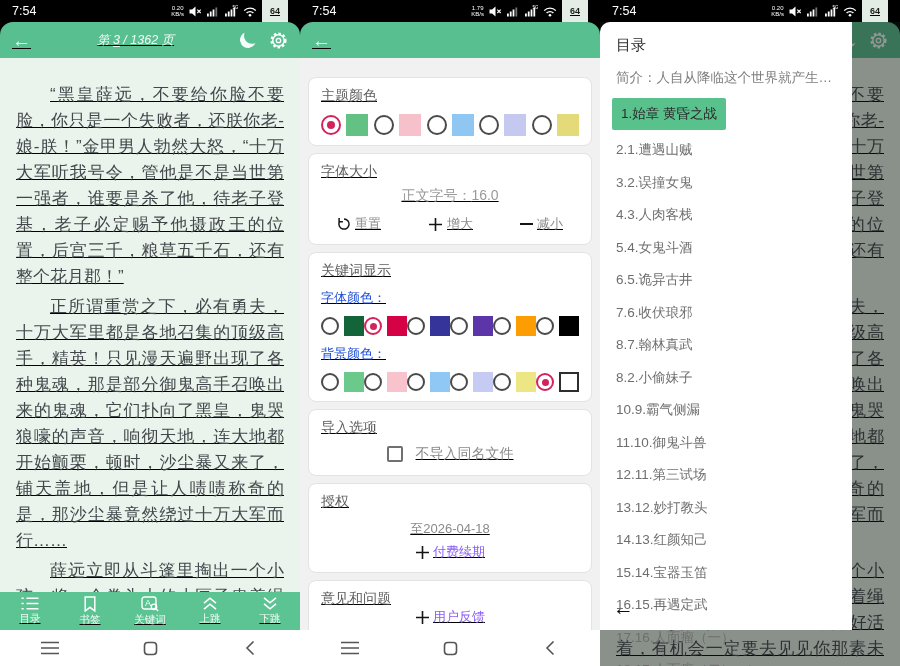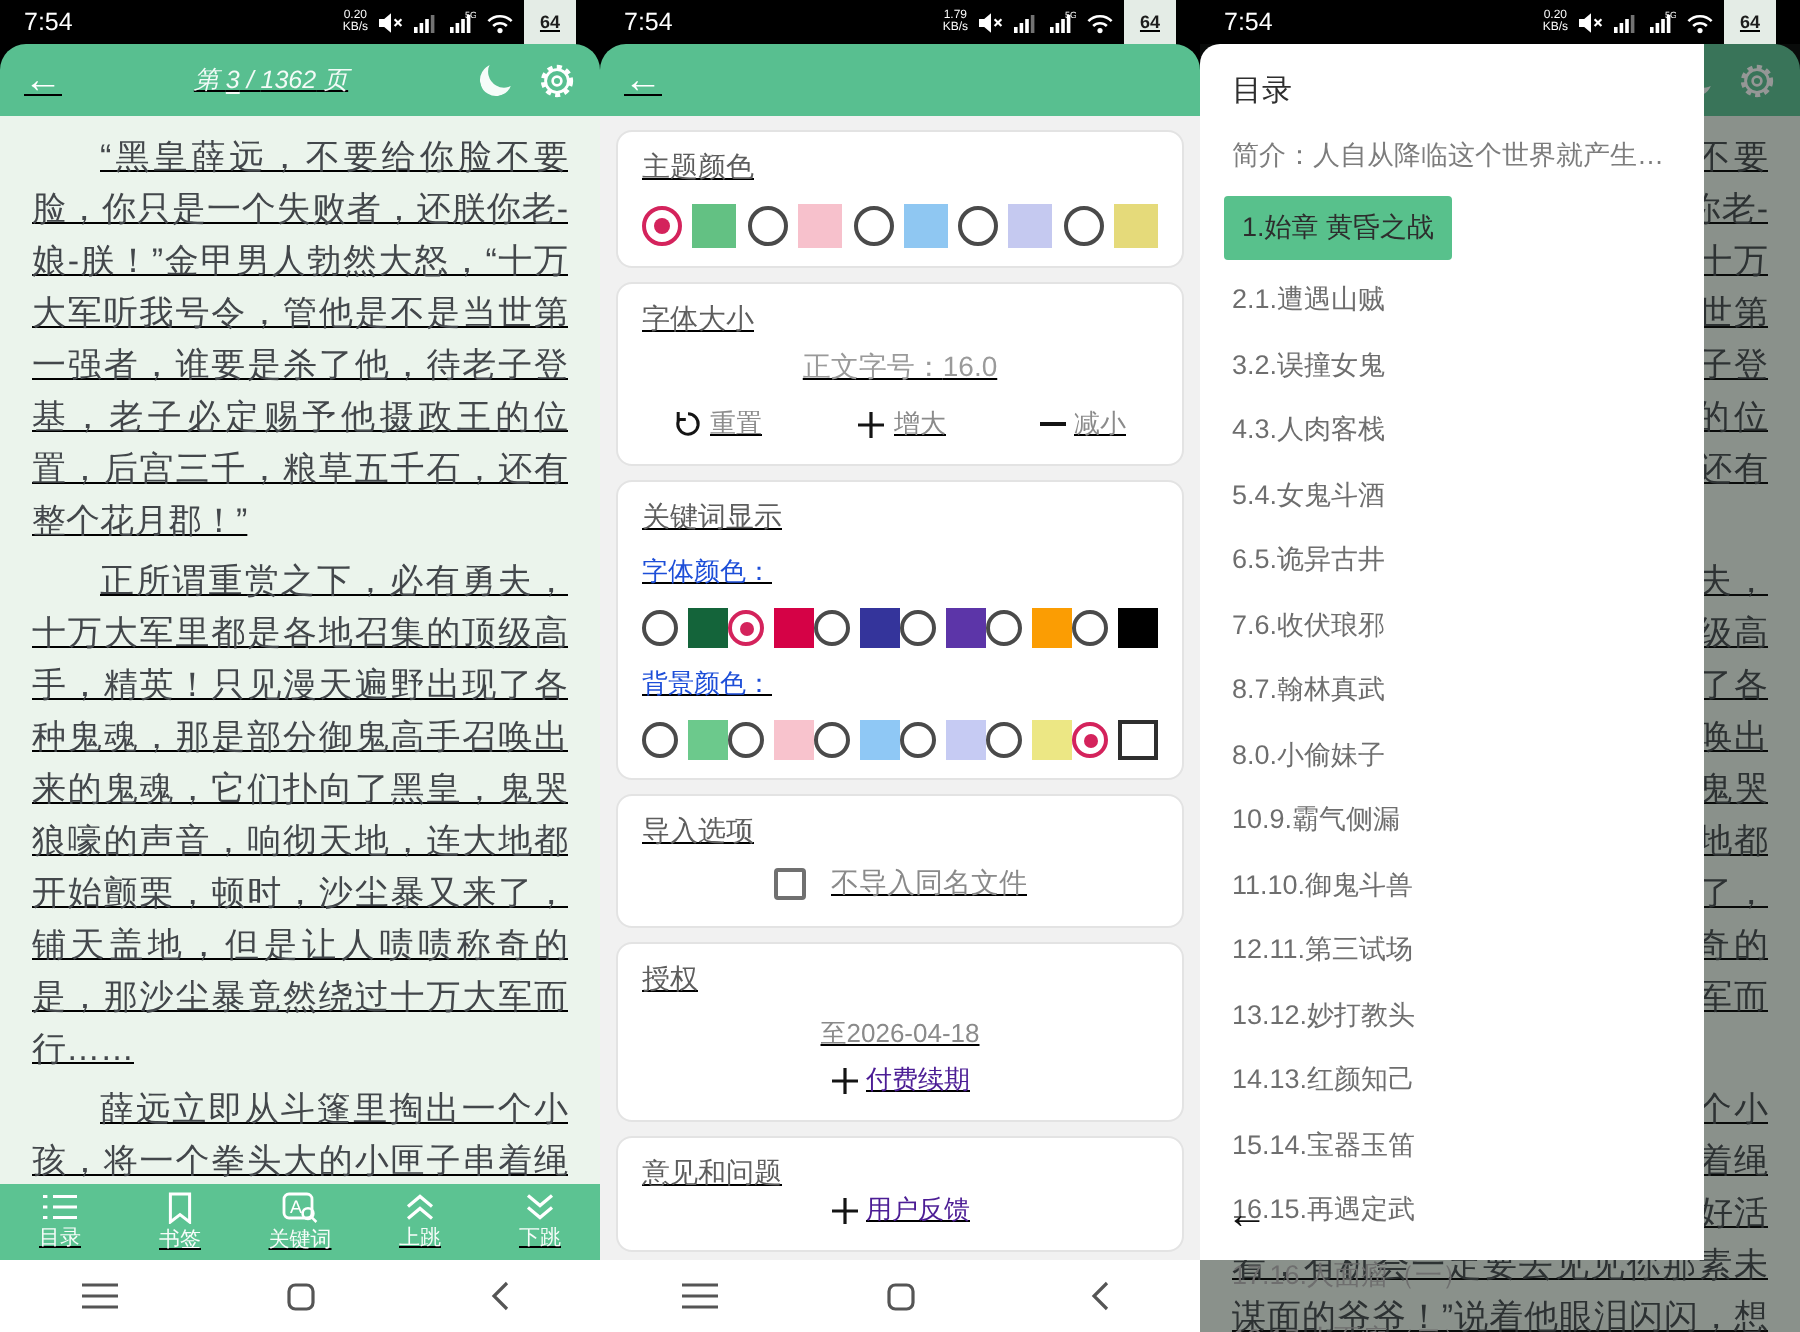--- a/index.html
+++ b/index.html
@@ -17,55 +17,55 @@
 
   
   .reader-header{height:36px;background:#58bf90;border-radius:13px 13px 0 0;display:flex;align-items:center;padding:0 12px;color:#fff;flex:0 0 auto;}
   .back-arrow{font-size:19px;font-weight:bold;color:#fff;line-height:1;}
   .page-indicator{flex:1;text-align:center;font-style:italic;font-size:12.5px;color:rgba(255,255,255,.93);}
   .page-indicator u{text-underline-offset:2px;}
   .hdr-icons{display:flex;align-items:center;gap:13px;}
   .moon{width:16px;height:16px;border-radius:50%;box-shadow:inset 5px -3px 0 0 rgba(255,255,255,.95);transform:rotate(-15deg);}
 
   
-  .reader-body{flex:1 1 auto;background:#ebf4ec;padding:8px 16px 0;color:#43474b;font-size:17px;line-height:26px;text-align:justify;overflow:hidden;}
+  .reader-body{flex:1 1 auto;background:#ebf4ec;padding:24px 16px 0;color:#43474b;font-size:17px;line-height:26px;text-align:justify;overflow:hidden;}
   .reader-body p{margin:0 0 4px;text-indent:2em;}
 
   
   .reader-toolbar{height:38px;background:#5cc392;display:flex;color:#fff;flex:0 0 auto;}
   .tb-item{flex:1;display:flex;flex-direction:column;align-items:center;justify-content:center;gap:1px;}
   .tb-item span{font-size:10.5px;color:rgba(255,255,255,.95);}
 
   
   .nav-bar{height:36px;background:#fff;display:flex;flex:0 0 auto;}
   .nav-i{flex:1;display:flex;align-items:center;justify-content:center;}
 
   
-  .settings-body{flex:1 1 auto;background:#f1f1f1;padding:7px 8px 0;overflow:hidden;}
+  .settings-body{flex:1 1 auto;background:#f1f1f1;padding:19px 8px 0;overflow:hidden;}
   .card{background:#fff;border:1px solid #e3e3e3;border-radius:8px;padding:9px 12px;margin-bottom:7px;}
   .card-title{color:#5e5e5e;font-size:14px;}
   .swatch-row{display:flex;justify-content:space-between;align-items:center;margin-top:9px;}
   .pair{display:flex;align-items:center;gap:5px;}
   .radio{width:20px;height:20px;border:2px solid #4a4a4a;border-radius:50%;box-sizing:border-box;position:relative;}
   .radio.selected{border-color:#d4235c;}
   .radio.selected::after{content:"";position:absolute;inset:4px;background:#d4235c;border-radius:50%;}
   .swatch{width:22px;height:22px;}
   .swatch.outlined{border:2px solid #2e2e2e;box-sizing:border-box;}
   .swatch-row.sm .radio{width:18px;height:18px;}
   .swatch-row.sm .radio.selected::after{inset:3.5px;}
   .swatch-row.sm .swatch{width:20px;height:20px;}
   .sub-label{color:#1d4ed8;font-size:13px;margin-top:9px;}
   .size-line{text-align:center;color:#9a9a9a;font-size:14px;margin:6px 0 10px;}
   .fs-buttons{display:flex;justify-content:space-between;align-items:center;padding:0 16px 2px;}
   .fs-btn{display:flex;align-items:center;gap:4px;color:#8b8b8b;font-size:13px;}
   .minus-ic{width:13px;height:2px;background:#141414;display:inline-block;}
   .center-row{display:flex;justify-content:center;align-items:center;gap:13px;margin:8px 0 3px;color:#8a8a8a;font-size:14px;}
   .checkbox{width:16px;height:16px;border:2px solid #707070;border-radius:2px;box-sizing:border-box;}
   .lic-date{text-align:center;color:#8a8a8a;font-size:13px;margin:9px 0 5px;}
-  .plus-btn{display:flex;justify-content:center;align-items:center;gap:3px;color:#4c1d95;font-size:13px;margin-bottom:2px;}
+  .plus-btn{display:flex;justify-content:center;align-items:center;gap:3px;color:#8b5cf6;font-size:13px;margin-bottom:2px;}
 
   
   .underlay{flex:1 1 auto;position:relative;display:flex;flex-direction:column;}
   .scrim{position:absolute;inset:0;background:rgba(20,24,22,.45);}
   .toc-panel{position:absolute;top:22px;left:0;width:252px;height:608px;background:#fff;border-radius:10px 0 0 0;box-sizing:border-box;padding:14px 14px 8px 16px;z-index:5;}
   .toc-title{color:#2e2e2e;font-size:15px;margin-bottom:14px;}
   .toc-intro{color:#7d7d7d;font-size:13.5px;white-space:nowrap;overflow:hidden;text-overflow:ellipsis;margin-bottom:15px;}
   .toc-item{color:#6e6e6e;font-size:13.5px;margin-bottom:14.5px;white-space:nowrap;}
   .toc-item.active{color:#2d2d2d;padding:7px 9px;width:fit-content;border-radius:2px;margin:-4px 0 11px -4px;}
   .toc-back{position:absolute;left:13px;bottom:12px;font-size:21px;color:#111;line-height:1;}
@@ -435,21 +435,21 @@
       <div class="toc-intro">简介：人自从降临这个世界就产生了与之相…</div>
       <div class="toc-list">
           <div class="toc-item active" style="background-color: rgb(88, 193, 140);">1.始章 黄昏之战</div>
           <div class="toc-item">2.1.遭遇山贼</div>
           <div class="toc-item">3.2.误撞女鬼</div>
           <div class="toc-item">4.3.人肉客栈</div>
           <div class="toc-item">5.4.女鬼斗酒</div>
           <div class="toc-item">6.5.诡异古井</div>
           <div class="toc-item">7.6.收伏琅邪</div>
           <div class="toc-item">8.7.翰林真武</div>
-          <div class="toc-item">8.0.小偷妹子</div>
+          <div class="toc-item">8.2.小偷妹子</div>
           <div class="toc-item">10.9.霸气侧漏</div>
           <div class="toc-item">11.10.御鬼斗兽</div>
           <div class="toc-item">12.11.第三试场</div>
           <div class="toc-item">13.12.妙打教头</div>
           <div class="toc-item">14.13.红颜知己</div>
           <div class="toc-item">15.14.宝器玉笛</div>
           <div class="toc-item">16.15.再遇定武</div>
           <div class="toc-item">17.16.人面瘤（一）</div>
           <div class="toc-item">18.17.人面瘤（二）</div>
         </div>

